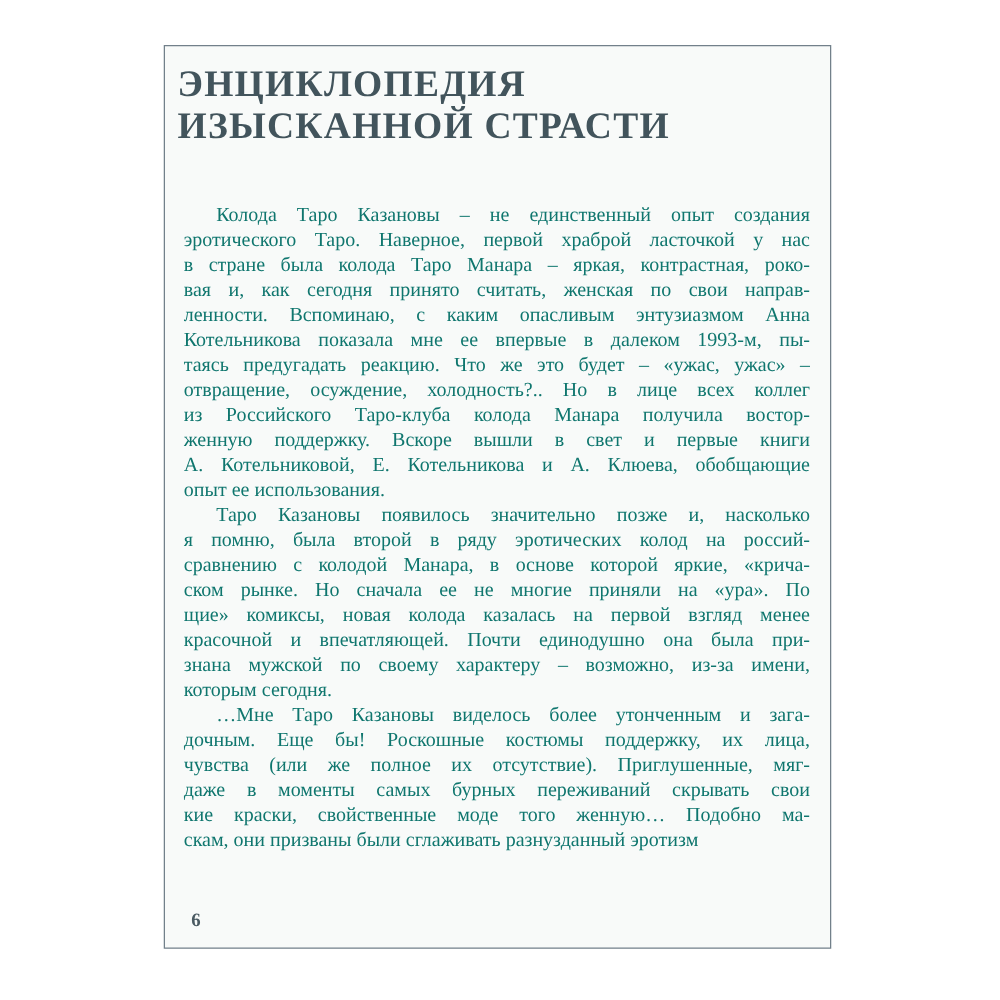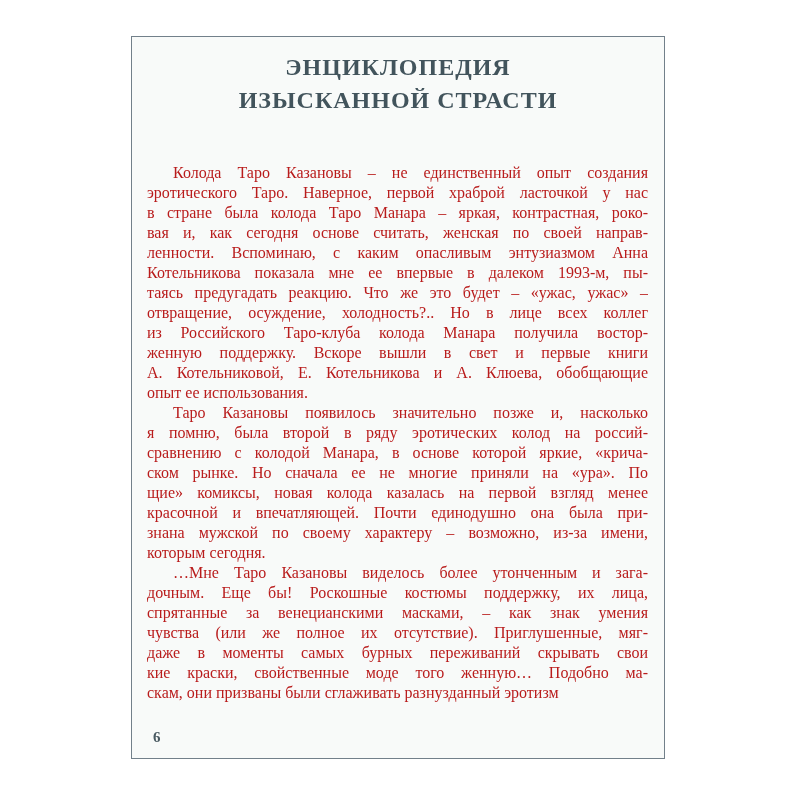--- a/index.html
+++ b/index.html
@@ -22,32 +22,31 @@
     left: 131px;
     top: 36px;
     width: 534px;
     height: 723px;
     box-sizing: border-box;
     border: 1px solid #72808a;
     background: #f8faf9;
   }
   .title {
     margin: 14px 10px 0 10px;
-    text-align: center;
     font-weight: bold;
-    font-size: 24px;
+    font-size: 30px;
     line-height: 33px;
     letter-spacing: 1px;
     color: #42545c;
   }
   .text-block {
     margin: 46px 16px 0 15px;
     font-size: 16px;
     line-height: 20px;
-    color: #b91c1c;
+    color: #0f766e;
   }
   .text-block .line {
     text-align: justify;
     text-align-last: justify;
     white-space: normal;
     height: 20px;
     overflow: hidden;
   }
   .text-block .line.first {
     text-indent: 26px;
@@ -71,40 +70,39 @@
 <div class="canvas">
   <div class="sheet">
     <div class="title">
       <div>ЭНЦИКЛОПЕДИЯ</div>
       <div>ИЗЫСКАННОЙ СТРАСТИ</div>
     </div>
     <div class="text-block" id="paragraphs">
         <div class="line first">Колода Таро Казановы – не единственный опыт создания</div>
         <div class="line">эротического Таро. Наверное, первой храброй ласточкой у нас</div>
         <div class="line">в стране была колода Таро Манара – яркая, контрастная, роко-</div>
-        <div class="line">вая и, как сегодня основе считать, женская по своей направ-</div>
+        <div class="line">вая и, как сегодня принято считать, женская по свои направ-</div>
         <div class="line">ленности. Вспоминаю, с каким опасливым энтузиазмом Анна</div>
         <div class="line">Котельникова показала мне ее впервые в далеком 1993-м, пы-</div>
         <div class="line">таясь предугадать реакцию. Что же это будет – «ужас, ужас» –</div>
         <div class="line">отвращение, осуждение, холодность?.. Но в лице всех коллег</div>
         <div class="line">из Российского Таро-клуба колода Манара получила востор-</div>
         <div class="line">женную поддержку. Вскоре вышли в свет и первые книги</div>
         <div class="line">А. Котельниковой, Е. Котельникова и А. Клюева, обобщающие</div>
         <div class="line last">опыт ее использования.</div>
         <div class="line first">Таро Казановы появилось значительно позже и, насколько</div>
         <div class="line">я помню, была второй в ряду эротических колод на россий-</div>
         <div class="line">сравнению с колодой Манара, в основе которой яркие, «крича-</div>
         <div class="line">ском рынке. Но сначала ее не многие приняли на «ура». По</div>
         <div class="line">щие» комиксы, новая колода казалась на первой взгляд менее</div>
         <div class="line">красочной и впечатляющей. Почти единодушно она была при-</div>
         <div class="line">знана мужской по своему характеру – возможно, из-за имени,</div>
         <div class="line last">которым сегодня.</div>
         <div class="line first">…Мне Таро Казановы виделось более утонченным и зага-</div>
         <div class="line">дочным. Еще бы! Роскошные костюмы поддержку, их лица,</div>
-        <div class="line">спрятанные за венецианскими масками, – как знак умения</div>
         <div class="line">чувства (или же полное их отсутствие). Приглушенные, мяг-</div>
         <div class="line">даже в моменты самых бурных переживаний скрывать свои</div>
         <div class="line">кие краски, свойственные моде того женную… Подобно ма-</div>
         <div class="line last">скам, они призваны были сглаживать разнузданный эротизм</div>
       </div>
     <div class="page-number">6</div>
   </div>
 </div>
 
 </body></html>

